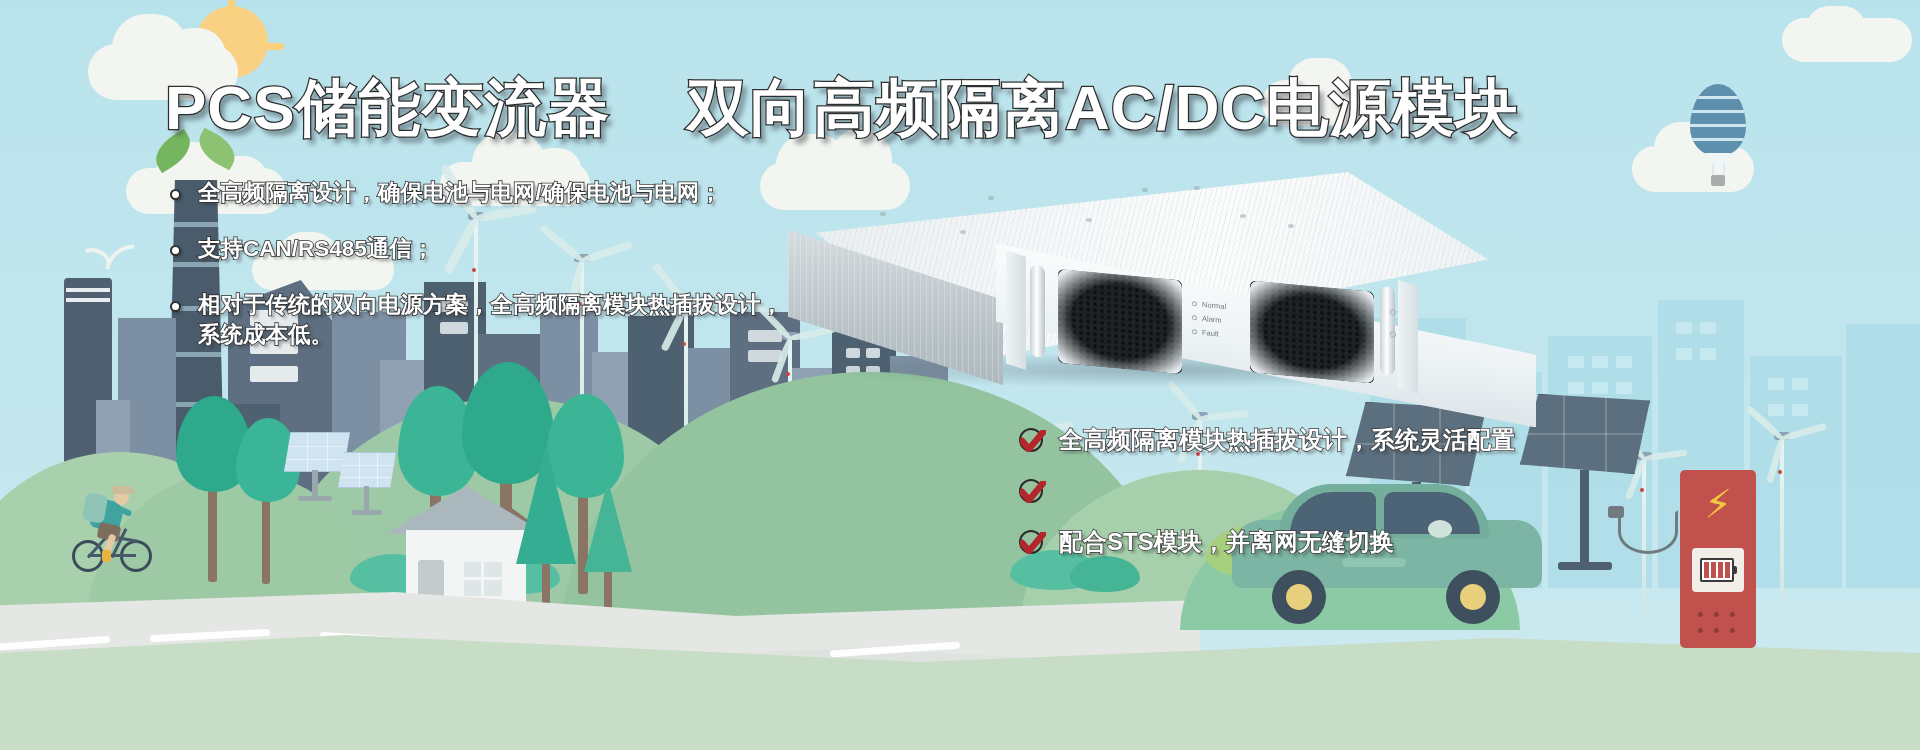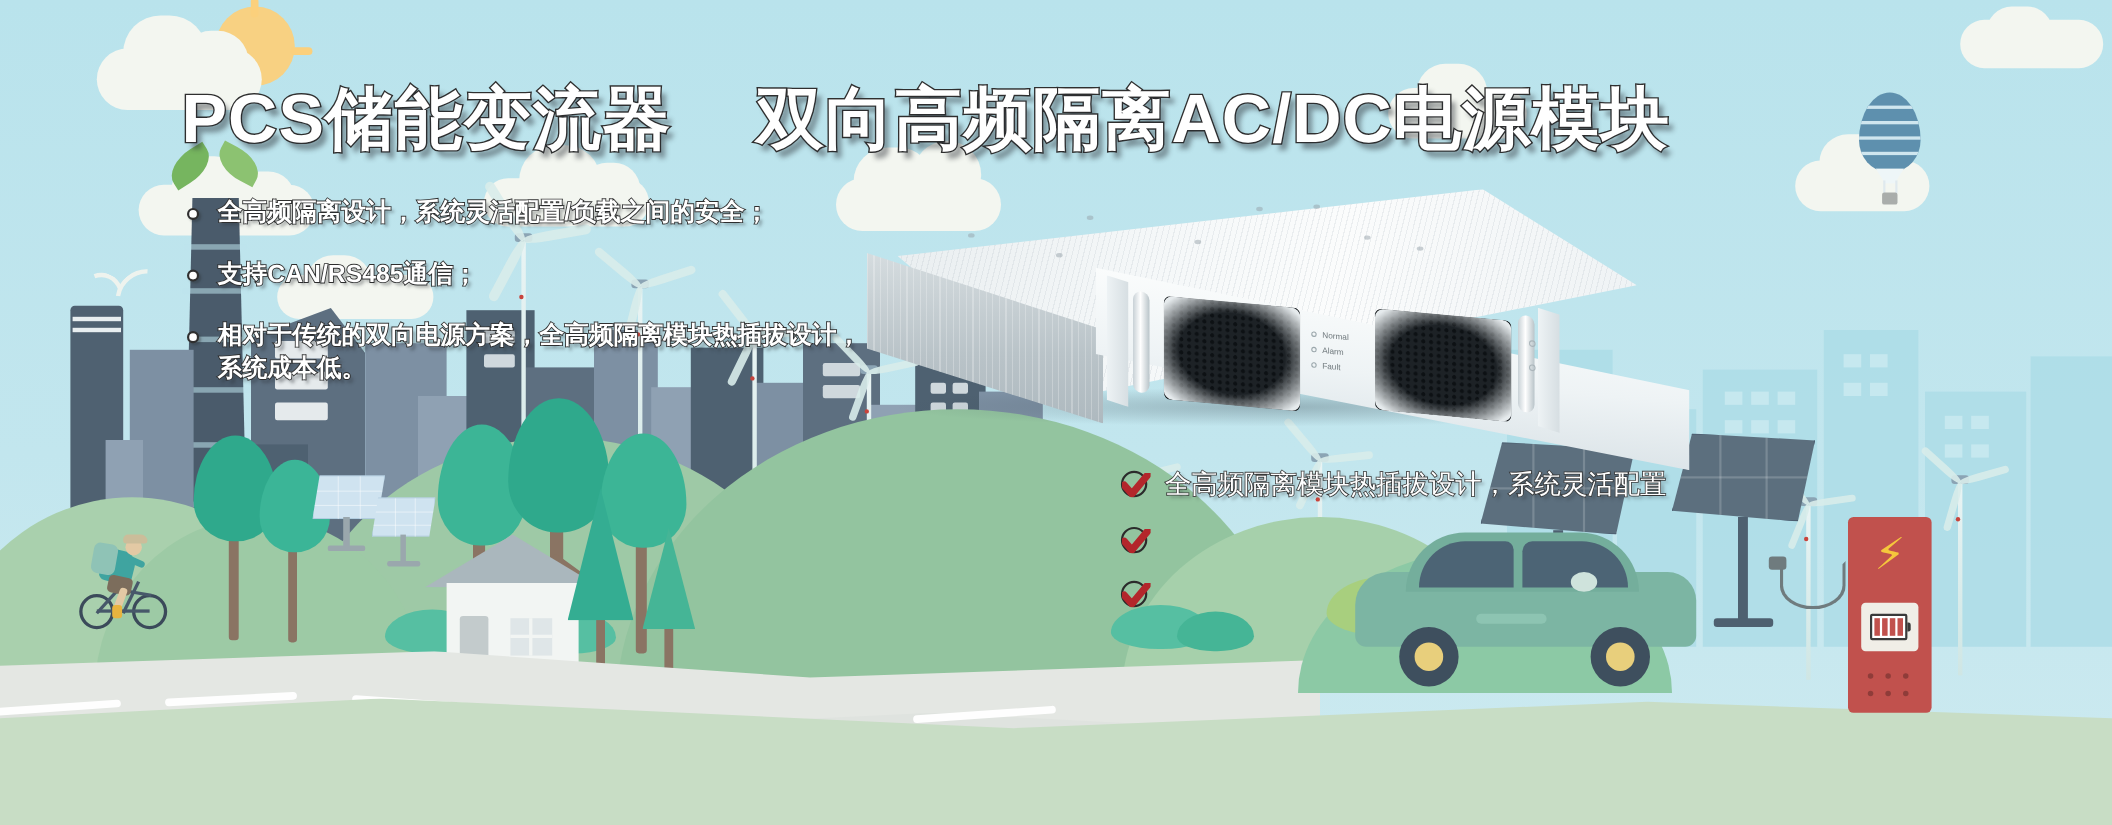--- a/index.html
+++ b/index.html
@@ -130,21 +130,21 @@
            -webkit-text-stroke:1.6px #2f2f2f; paint-order:stroke fill;
            text-shadow:3px 3px 3px rgba(40,45,50,.4); white-space:pre-line; }
 
   
   .checks { position:absolute; left:1018px; top:424px; }
   .citem { display:flex; align-items:center; margin-bottom:21px; }
   .cicon { position:relative; width:28px; height:28px; margin-right:13px; flex:none; }
   .cicon .ring { position:absolute; inset:2px 3px 2px 1px; border:2.5px solid #2b2b2b;
                  border-radius:50%; }
   .cicon .tick { position:absolute; left:2px; top:4px; width:26px; height:22px; }
-  .ctext { font-size:24px; font-weight:normal; color:#ffffff; white-space:nowrap;
+  .ctext { font-size:24px; font-weight:bold; color:#ffffff; white-space:nowrap;
            -webkit-text-stroke:1.5px #3a3a3a; paint-order:stroke fill;
            text-shadow:3px 3px 3px rgba(40,45,50,.4); }
 
   
   #product { position:absolute; left:770px; top:172px; width:790px; height:230px; }
   .prod-shadow { position:absolute; left:40px; top:180px; width:700px; height:36px;
      background:radial-gradient(ellipse at center, rgba(60,75,85,.32), rgba(60,75,85,0) 70%); }
   .prod-top {
     position:absolute; left:18px; top:0; width:700px; height:190px;
     background:linear-gradient(100deg,#e8edef 0%,#f4f7f8 35%,#fbfcfc 60%,#eef2f4 100%);
@@ -641,21 +641,21 @@
 
   <div class="headline">
     <span>PCS储能变流器</span>
     <span class="gap"></span>
     <span>双向高频隔离AC/DC电源模块</span>
   </div>
 
   <div class="bullets">
     <div class="bitem">
       <div class="bdot"></div>
-      <div class="btext">全高频隔离设计，系统灵活配置/负载之间的安全；</div>
+      <div class="btext">全高频隔离设计，确保电池与电网/确保电池与电网；</div>
     </div>
     <div class="bitem">
       <div class="bdot"></div>
       <div class="btext">支持CAN/RS485通信；</div>
     </div>
     <div class="bitem">
       <div class="bdot"></div>
       <div class="btext">相对于传统的双向电源方案，全高频隔离模块热插拔设计，
 系统成本低。</div>
     </div>
@@ -679,16 +679,17 @@
         </svg>
       </div>
     </div>
     <div class="citem">
       <div class="cicon">
         <div class="ring"></div>
         <svg class="tick" viewBox="0 0 26 22" xmlns="http://www.w3.org/2000/svg">
           <path d="M2 11 L9 19 L24 1" fill="none" stroke="#b3262b" stroke-width="6.5" stroke-linecap="round" stroke-linejoin="round"></path>
         </svg>
       </div>
+      <div class="ctext">配合STS模块，并离网无缝切换</div>
     </div>
   </div>
 
 </div>
 
 </body></html>

